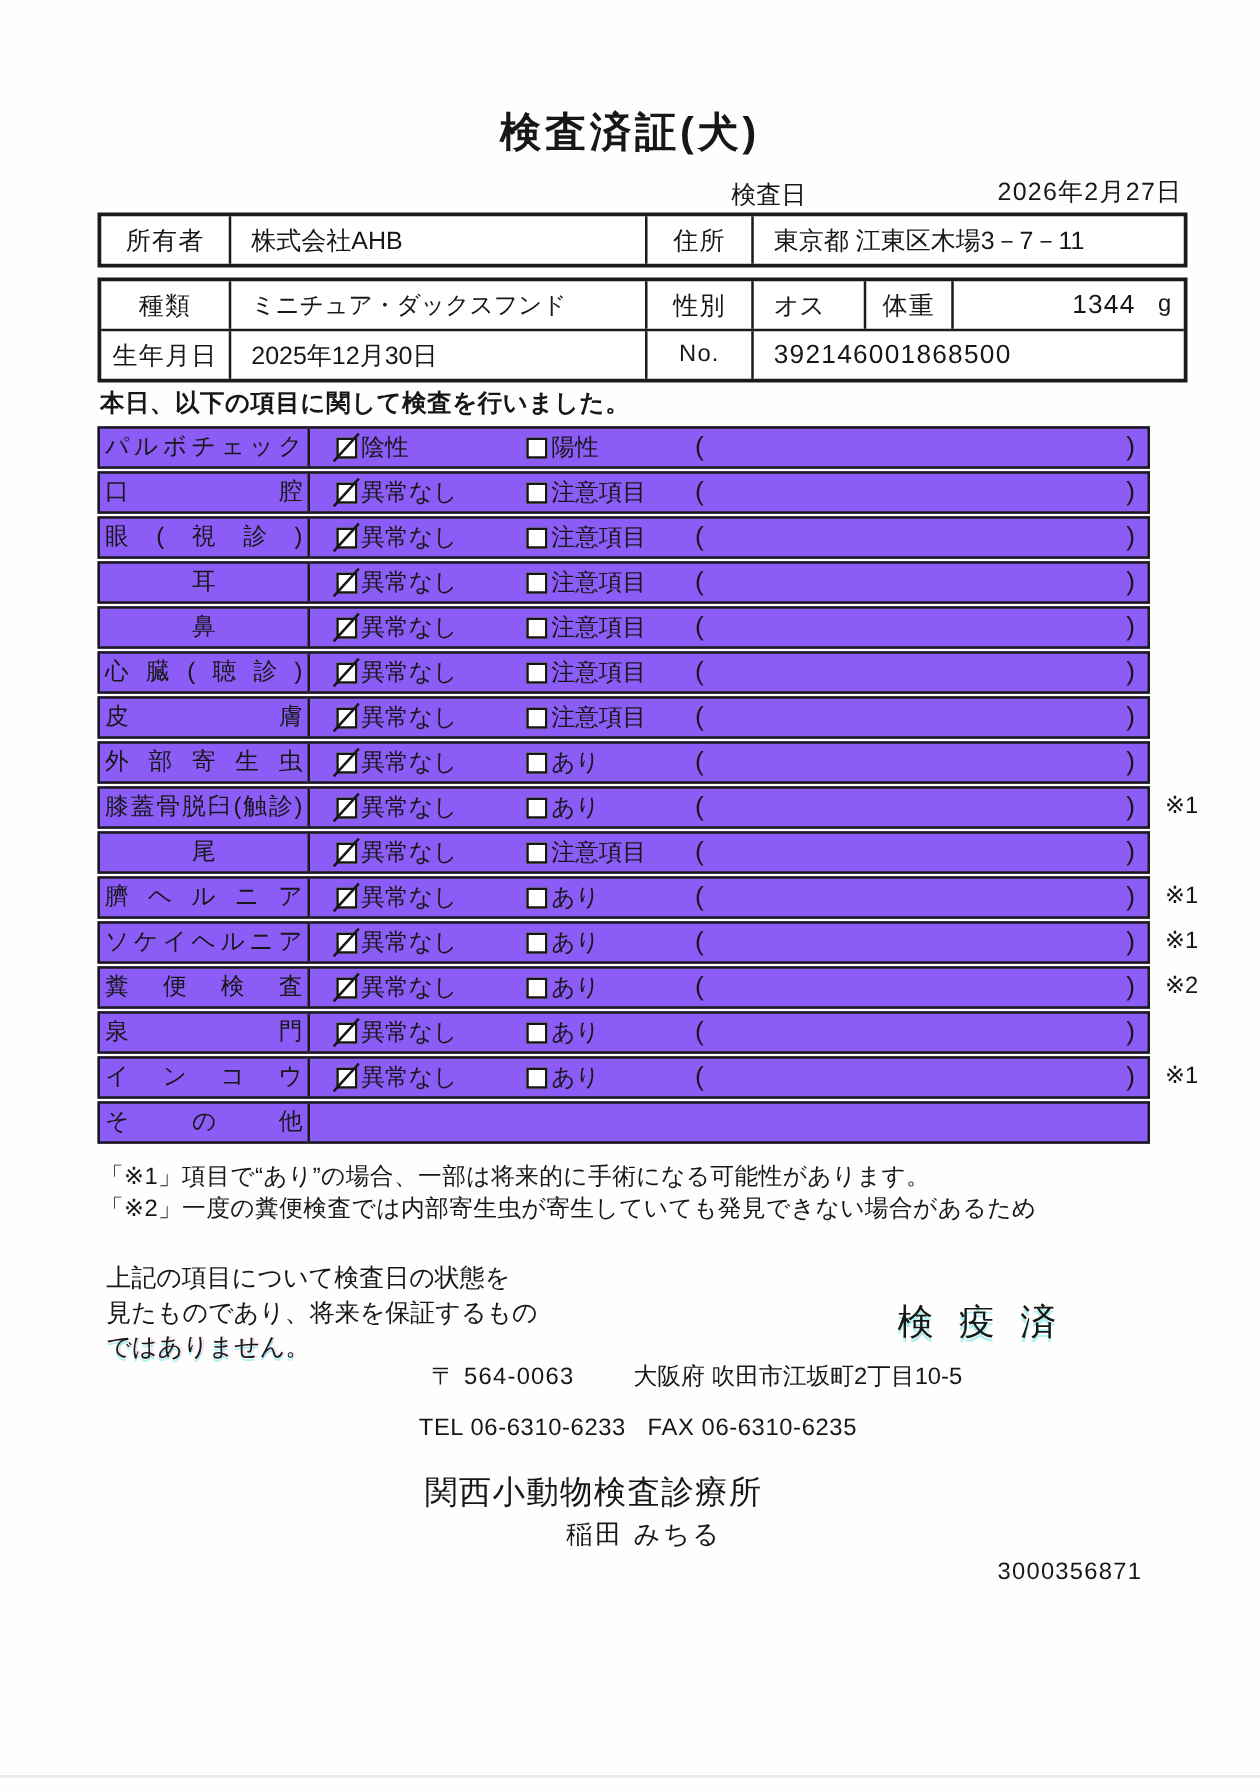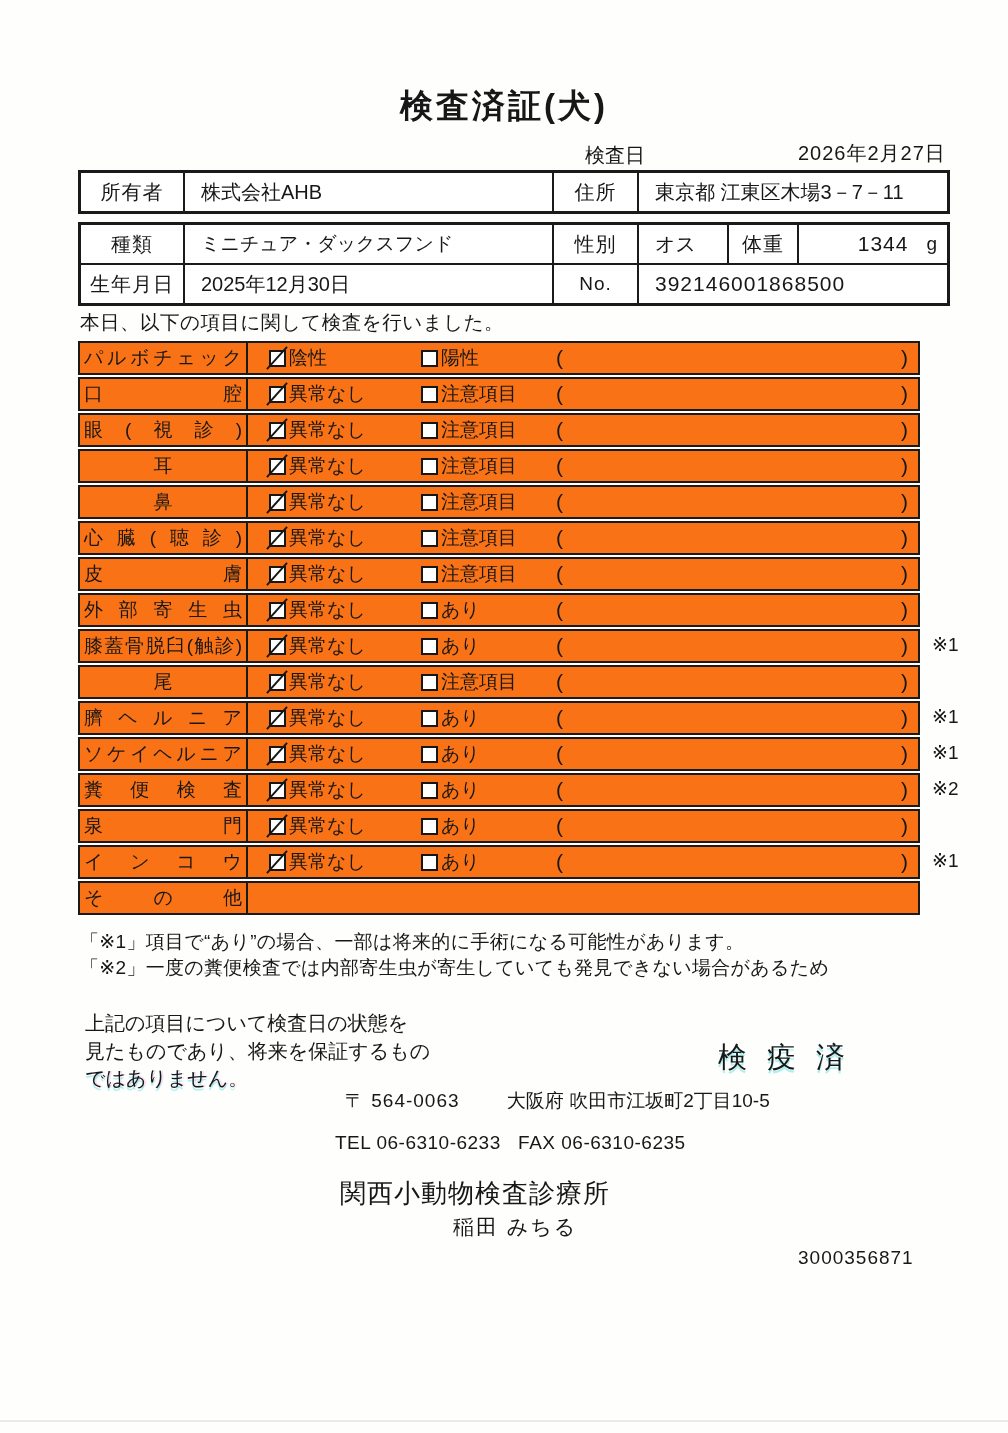--- a/index.html
+++ b/index.html
@@ -21,35 +21,35 @@
   .tbl{position:absolute;left:78px;width:872px;box-sizing:border-box;
     border:3px solid #1a1a1a;background:#fff;}
   .trow{display:flex;height:38px;}
   #table2 .trow + .trow{border-top:2px solid #1a1a1a;}
   .tcell{box-sizing:border-box;display:flex;align-items:center;font-size:20px;overflow:hidden;}
   .tcell + .tcell{border-left:2px solid #1a1a1a;}
   .tcell.lab{justify-content:center;letter-spacing:1px;}
   .tcell.val{padding-left:16px;}
   .w-lab1{width:102px;flex:none;}
   .w-val1{width:333px;flex:none;}
-  .w-lab2{width:85px;flex:none;margin-left:36px;}
+  .w-lab2{width:85px;flex:none;}
   .w-sex{width:90px;flex:none;}
   .w-wlab{width:70px;flex:none;}
   .flex1{flex:1;}
   .weight-cell{justify-content:flex-end;padding-right:10px;gap:18px;}
   .num-val{font-size:21px;letter-spacing:1px;}
 
   
-  .statement{position:absolute;top:309px;left:80px;font-size:19.5px;font-weight:400;letter-spacing:.5px;}
+  .statement{position:absolute;top:309px;left:80px;font-size:19.5px;font-weight:700;letter-spacing:.5px;}
 
   
   .checklist{position:absolute;top:341px;left:78px;width:930px;}
   .chk-line{position:relative;height:34px;margin-bottom:2px;}
   .chk-box{box-sizing:border-box;display:flex;align-items:stretch;width:842px;height:34px;
-    border:2px solid #1a1a1a;background:#f97316;}
+    border:2px solid #1a1a1a;background:#8b5cf6;}
   .chk-label{box-sizing:border-box;width:168px;flex:none;border-right:2px solid #1a1a1a;
     padding:0 4px;font-size:19px;line-height:29px;overflow:hidden;
     text-align:justify;text-align-last:justify;}
   .chk-label.single{text-align-last:center;}
   .chk-opt{display:flex;align-items:center;width:136px;flex:none;padding-left:5px;box-sizing:border-box;margin-left:16px;}
   .chk-opt.opt2{width:130px;}
   .opt-text{font-size:19px;white-space:nowrap;}
   .chk-paren{flex:1;display:flex;justify-content:space-between;align-items:center;
     padding:0 10px;font-size:21px;}
   .chk-note{position:absolute;left:854px;top:4px;font-size:19px;white-space:nowrap;}

